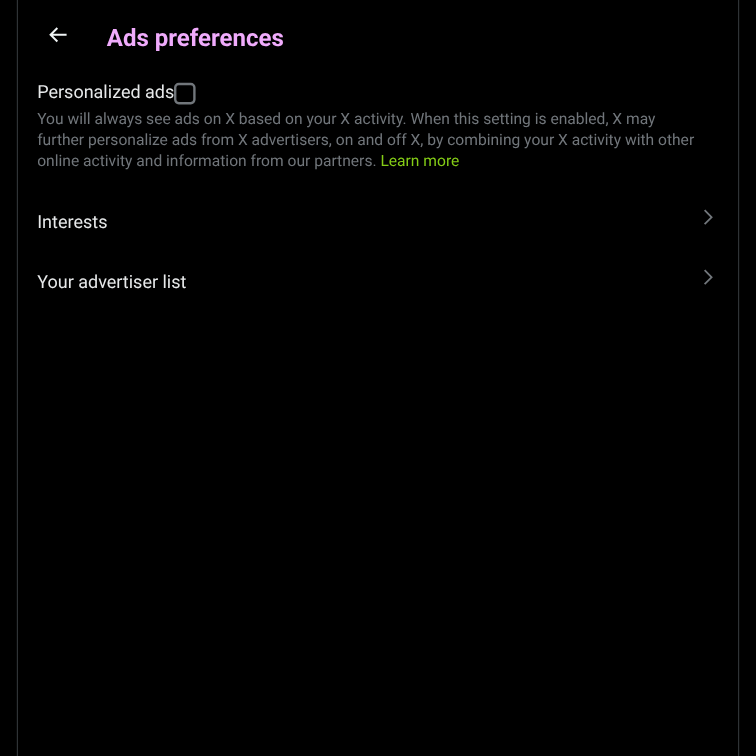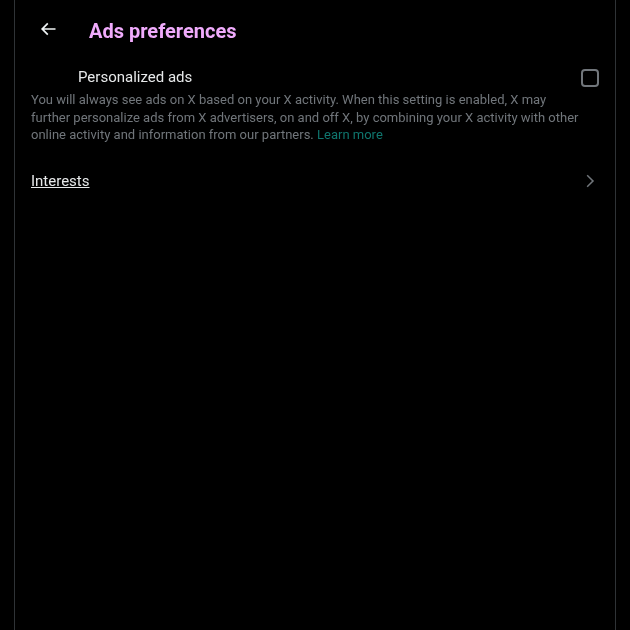--- a/index.html
+++ b/index.html
@@ -50,23 +50,21 @@
     .subtitle {
       font-size: 13px;
       color: #71767b;
       padding: 12px 16px 16px 16px;
     }
     .setting-block {
       padding: 8px 16px 14px 16px;
     }
     .setting-top {
       display: flex;
-      justify-content: space-between;
       align-items: flex-start;
-      margin-left: 47px;
     }
     .setting-title {
       font-size: 15px;
       color: #e7e9ea;
       font-weight: 400;
     }
     .checkbox {
       width: 18px;
       height: 18px;
       border: 2px solid #71767b;
@@ -76,31 +74,30 @@
       margin-top: 1px;
     }
     .setting-desc {
       font-size: 13px;
       color: #71767b;
       line-height: 1.35;
       margin-top: 4px;
       padding-right: 12px;
     }
     .learn-more {
-      color: #0f766e;
+      color: #84cc16;
       text-decoration: none;
       cursor: pointer;
     }
     .nav-row {
       display: flex;
       justify-content: space-between;
-      align-items: flex-start;
+      align-items: flex-end;
       padding: 14px 16px;
       cursor: pointer;
-      text-decoration: underline;
     }
     .nav-label {
       font-size: 15px;
       color: #e7e9ea;
     }
     .chevron svg {
       width: 18px;
       height: 18px;
       fill: #71767b;
     }
@@ -135,13 +132,23 @@
     <div class="nav-label">Interests</div>
     <span class="chevron">
       <svg viewBox="0 0 24 24">
           <g>
             <path d="M14.586 12L7.543 4.96l1.414-1.42L17.414 12l-8.457 8.46-1.414-1.42L14.586 12z"></path>
           </g>
         </svg>
     </span>
   </div>
 
+  <div class="nav-row">
+    <div class="nav-label">Your advertiser list</div>
+    <span class="chevron">
+      <svg viewBox="0 0 24 24">
+          <g>
+            <path d="M14.586 12L7.543 4.96l1.414-1.42L17.414 12l-8.457 8.46-1.414-1.42L14.586 12z"></path>
+          </g>
+        </svg>
+    </span>
+  </div>
 </div>
 
 </body></html>

